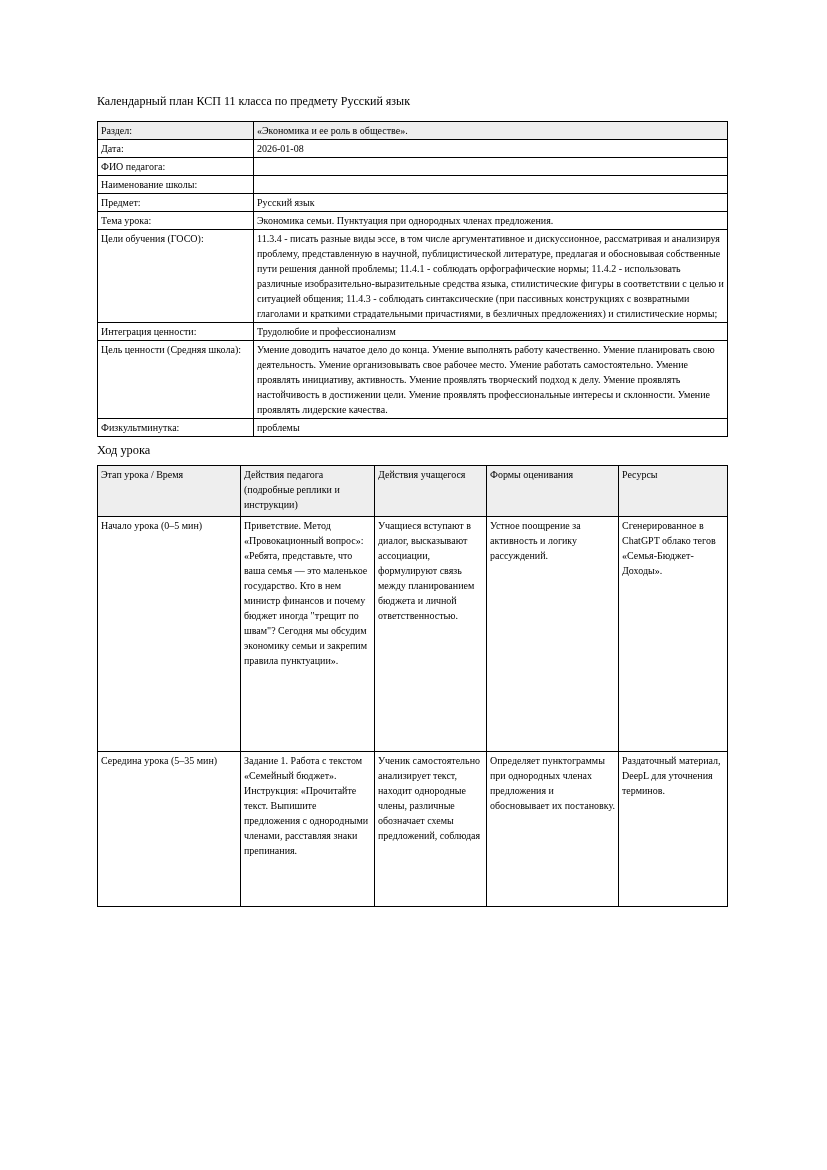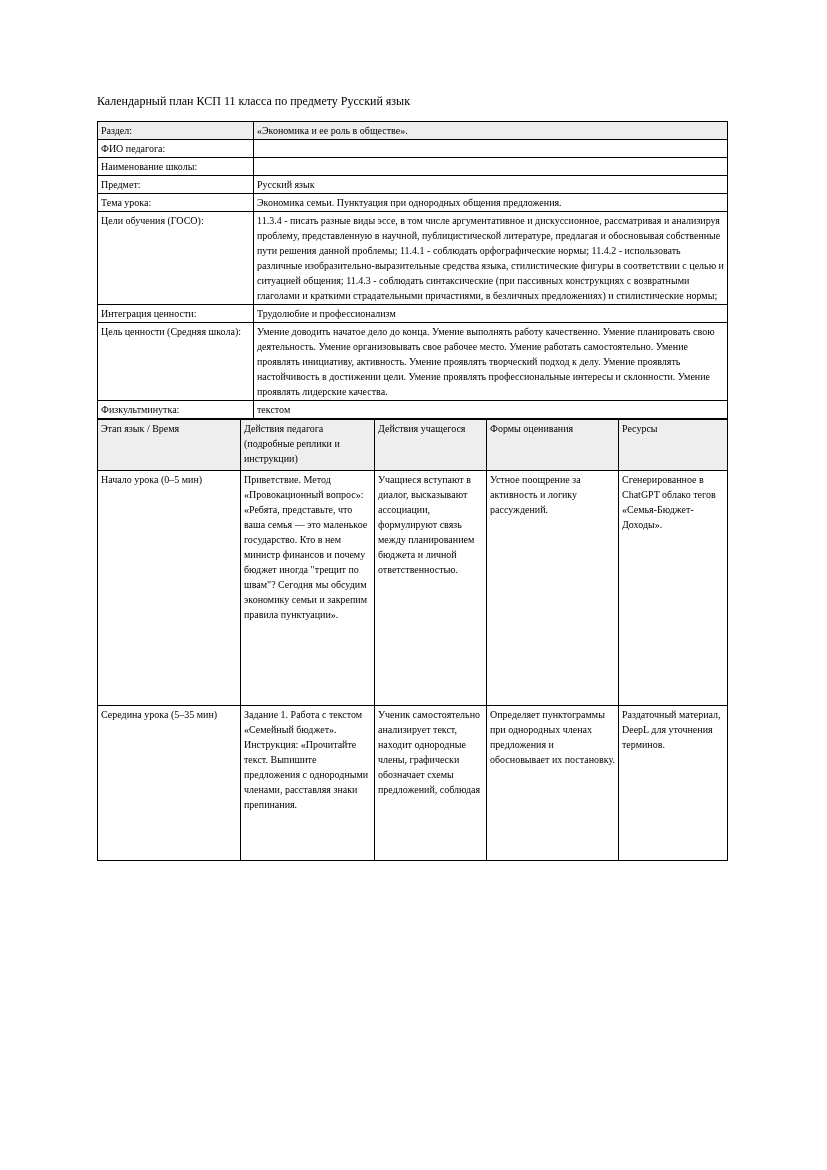--- a/index.html
+++ b/index.html
@@ -68,66 +68,71 @@
     <colgroup>
         <col class="c-label">
         <col class="c-value">
       </colgroup>
     <tbody>
       <tr>
         <td class="shade">Раздел:</td>
         <td class="shade">«Экономика и ее роль в обществе».</td>
       </tr>
       <tr>
+        <td>Дата:</td>
+        <td>2026-01-08</td>
+      </tr>
+      <tr>
         <td>ФИО педагога:</td>
         <td></td>
       </tr>
       <tr>
         <td>Наименование школы:</td>
         <td></td>
       </tr>
       <tr>
         <td>Предмет:</td>
         <td>Русский язык</td>
       </tr>
       <tr>
         <td>Тема урока:</td>
-        <td>Экономика семьи. Пунктуация при однородных общения предложения.</td>
+        <td>Экономика семьи. Пунктуация при однородных членах предложения.</td>
       </tr>
       <tr>
         <td>Цели обучения (ГОСО):</td>
         <td>11.3.4 - писать разные виды эссе, в том числе аргументативное и дискуссионное, рассматривая и анализируя проблему, представленную в научной, публицистической литературе, предлагая и обосновывая собственные пути решения данной проблемы; 11.4.1 - соблюдать орфографические нормы; 11.4.2 - использовать различные изобразительно-выразительные средства языка, стилистические фигуры в соответствии с целью и ситуацией общения; 11.4.3 - соблюдать синтаксические (при пассивных конструкциях с возвратными глаголами и краткими страдательными причастиями, в безличных предложениях) и стилистические нормы;</td>
       </tr>
       <tr>
         <td>Интеграция ценности:</td>
         <td>Трудолюбие и профессионализм</td>
       </tr>
       <tr>
         <td>Цель ценности (Средняя школа):</td>
         <td>Умение доводить начатое дело до конца. Умение выполнять работу качественно. Умение планировать свою деятельность. Умение организовывать свое рабочее место. Умение работать самостоятельно. Умение проявлять инициативу, активность. Умение проявлять творческий подход к делу. Умение проявлять настойчивость в достижении цели. Умение проявлять профессиональные интересы и склонности. Умение проявлять лидерские качества.</td>
       </tr>
       <tr>
         <td>Физкультминутка:</td>
-        <td>текстом</td>
+        <td>проблемы</td>
       </tr>
     </tbody>
   </table>
 
+  <p class="flow-title">Ход урока</p>
 
   <table class="lesson-table">
     <colgroup>
         <col class="c1">
         <col class="c2">
         <col class="c3">
         <col class="c4">
         <col class="c5">
       </colgroup>
     <thead>
       <tr>
-        <td class="shade">Этап язык / Время</td>
+        <td class="shade">Этап урока / Время</td>
         <td class="shade">Действия педагога (подробные реплики и инструкции)</td>
         <td class="shade">Действия учащегося</td>
         <td class="shade">Формы оценивания</td>
         <td class="shade">Ресурсы</td>
       </tr>
     </thead>
     <tbody>
       <tr class="row-start">
         <td>Начало урока (0–5 мин)</td>
         <td>
@@ -137,20 +142,20 @@
         <td>Учащиеся вступают в диалог, высказывают ассоциации, формулируют связь между планированием бюджета и личной ответственностью.</td>
         <td>Устное поощрение за активность и логику рассуждений.</td>
         <td>Сгенерированное в ChatGPT облако тегов «Семья-Бюджет-Доходы».</td>
       </tr>
       <tr class="row-middle">
         <td>Середина урока (5–35 мин)</td>
         <td>
           <div class="para2">Задание 1. Работа с текстом «Семейный бюджет».</div>
           <div class="para2">Инструкция: «Прочитайте текст. Выпишите предложения с однородными членами, расставляя знаки препинания.</div>
         </td>
-        <td>Ученик самостоятельно анализирует текст, находит однородные члены, графически обозначает схемы предложений, соблюдая</td>
+        <td>Ученик самостоятельно анализирует текст, находит однородные члены, различные обозначает схемы предложений, соблюдая</td>
         <td>Определяет пунктограммы при однородных членах предложения и обосновывает их постановку.</td>
         <td>Раздаточный материал, DeepL для уточнения терминов.</td>
       </tr>
     </tbody>
   </table>
 
 </div>
 
 </body></html>

